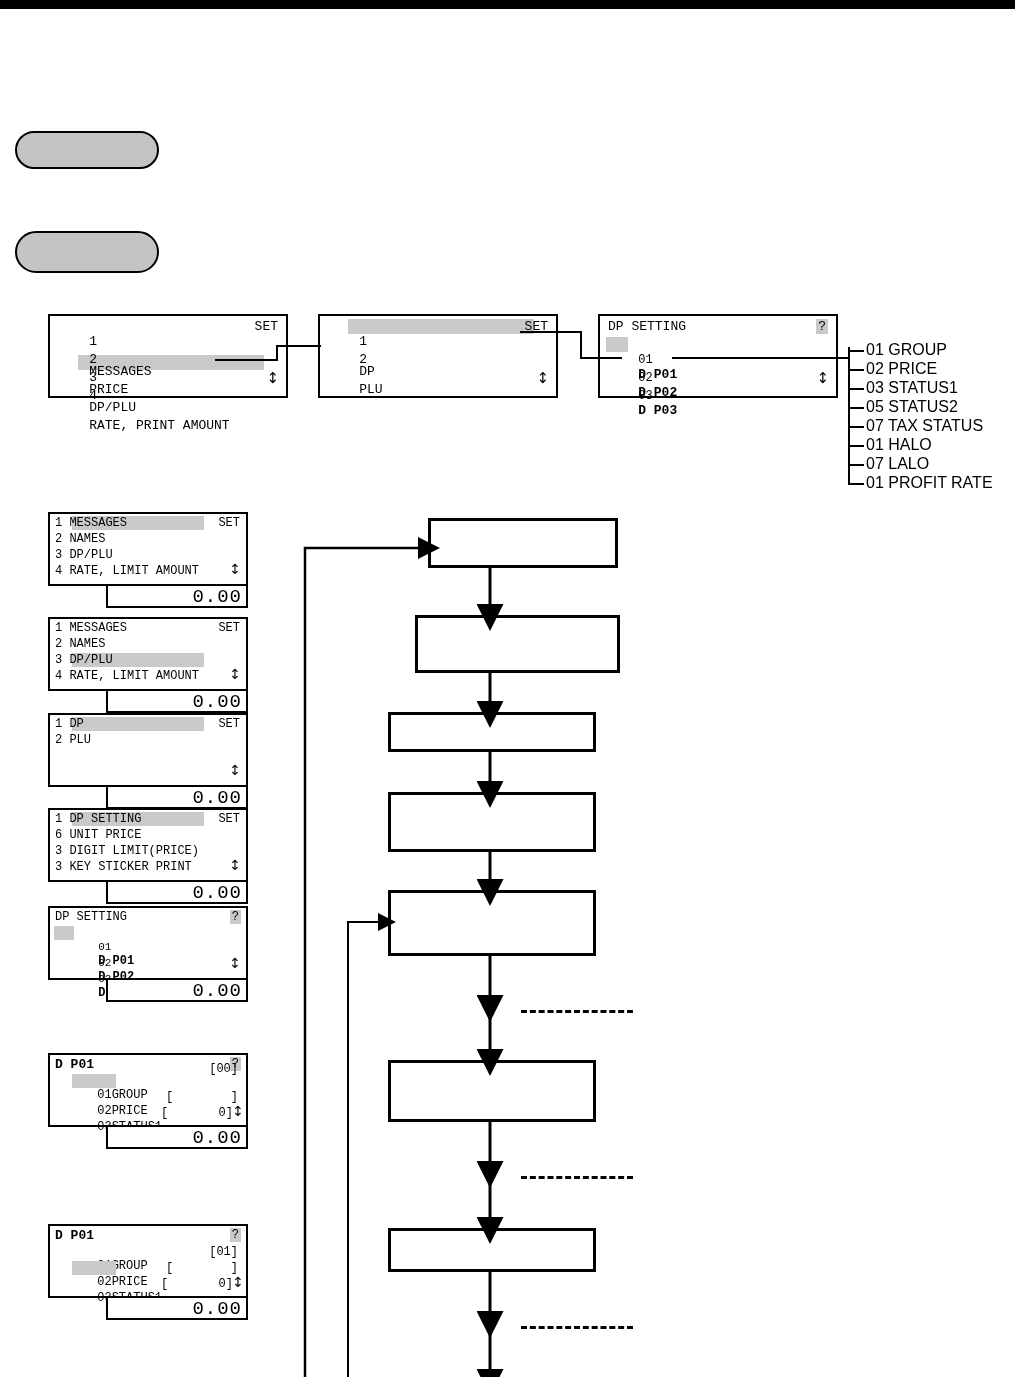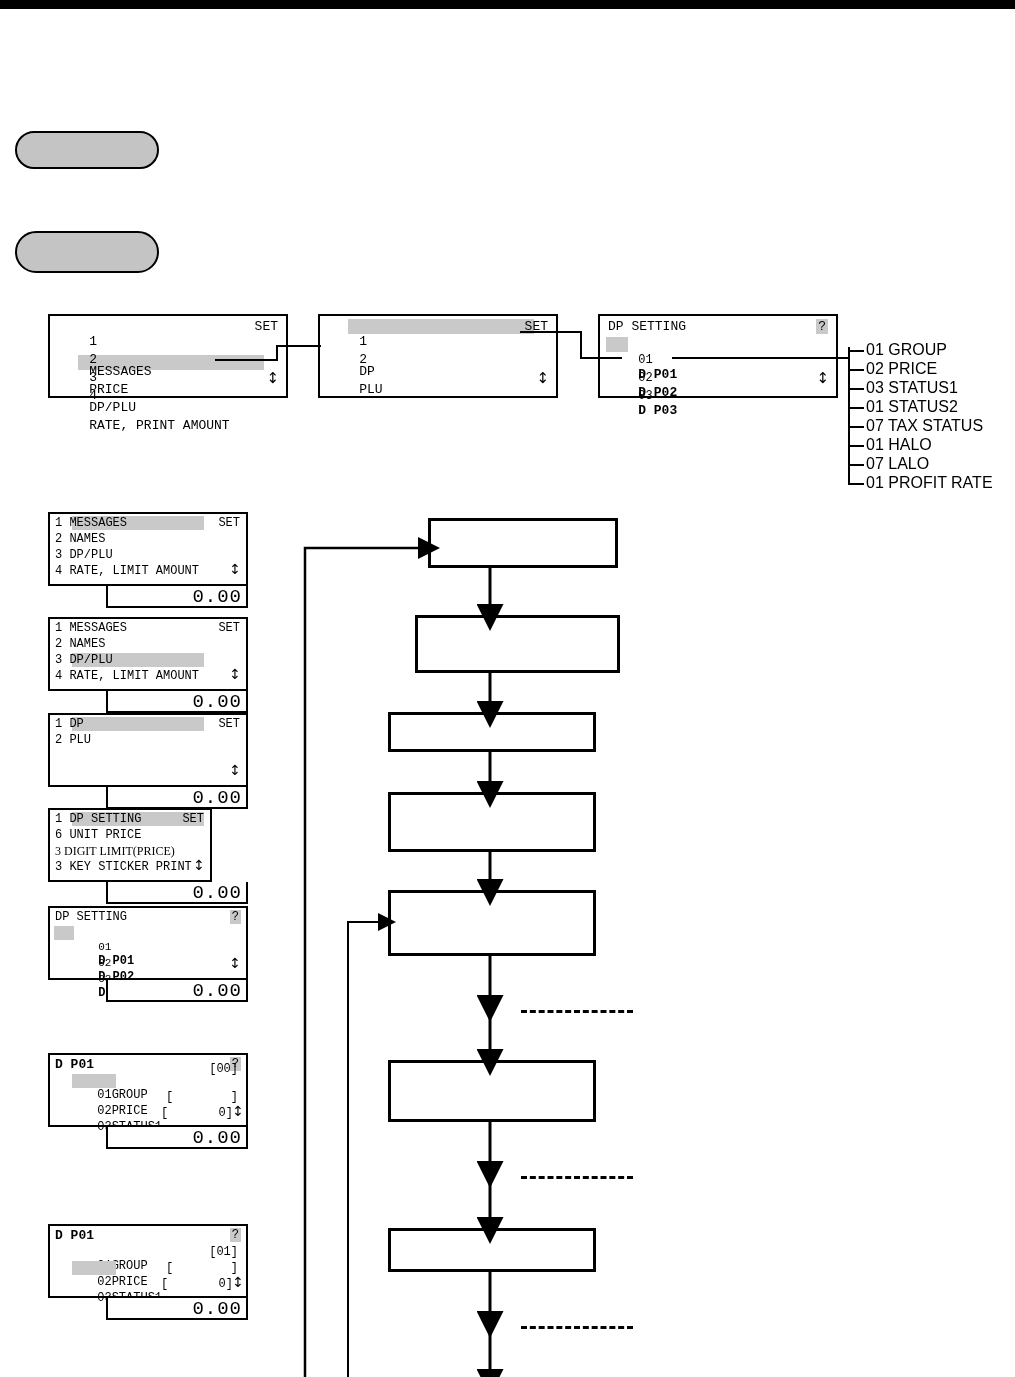--- a/index.html
+++ b/index.html
@@ -129,21 +129,21 @@
 <div class="hline" style="left:848px;top:350px;width:16px;"></div>
 <div class="branch" style="left:866px;top:341px;">01 GROUP</div>
 
 <div class="hline" style="left:848px;top:369px;width:16px;"></div>
 <div class="branch" style="left:866px;top:360px;">02 PRICE</div>
 
 <div class="hline" style="left:848px;top:388px;width:16px;"></div>
 <div class="branch" style="left:866px;top:379px;">03 STATUS1</div>
 
 <div class="hline" style="left:848px;top:407px;width:16px;"></div>
-<div class="branch" style="left:866px;top:398px;">01 STATUS2</div>
+<div class="branch" style="left:866px;top:398px;">05 STATUS2</div>
 
 <div class="hline" style="left:848px;top:426px;width:16px;"></div>
 <div class="branch" style="left:866px;top:417px;">07 TAX STATUS</div>
 
 <div class="hline" style="left:848px;top:445px;width:16px;"></div>
 <div class="branch" style="left:866px;top:436px;">01 HALO</div>
 
 <div class="hline" style="left:848px;top:464px;width:16px;"></div>
 <div class="branch" style="left:866px;top:455px;">07 LALO</div>
 
@@ -187,26 +187,26 @@
     <div class="row" style="right:6px;top:2px;">SET</div>
     <div class="row" style="left:5px;top:18px;">2 PLU</div>
     <div class="row updown" style="right:5px;top:48px;font-size:14px;">↕</div>
   </div>
   <div class="amount" style="left:58px;top:74px;width:142px;height:22px;">
     <span>0.00</span>
   </div>
 </div>
 
 <div class="panel" style="left:48px;top:808px;">
-  <div class="screen" style="width:164px;height:74px;text-align:right;">
+  <div class="screen" style="width:200px;height:74px;text-align:right;">
     <div class="hl" style="position:absolute;left:22px;top:2px;width:132px;height:14px;"></div>
     <div class="row" style="left:5px;top:2px;">1 DP SETTING</div>
     <div class="row" style="right:6px;top:2px;">SET</div>
     <div class="row" style="left:5px;top:18px;">6 UNIT PRICE</div>
-    <div class="row" style="left:5px;top:34px;font-family:Liberation Serif, serif;">3 DIGIT LIMIT(PRICE)</div>
+    <div class="row" style="left:5px;top:34px;">3 DIGIT LIMIT(PRICE)</div>
     <div class="row" style="left:5px;top:50px;">3 KEY STICKER PRINT</div>
     <div class="row updown" style="right:5px;top:48px;font-size:14px;">↕</div>
   </div>
   <div class="amount" style="left:58px;top:74px;width:142px;height:22px;">
     <span>0.00</span>
   </div>
 </div>
 
 <div class="panel" style="left:48px;top:906px;">
   <div class="screen" style="width:200px;height:74px;">

